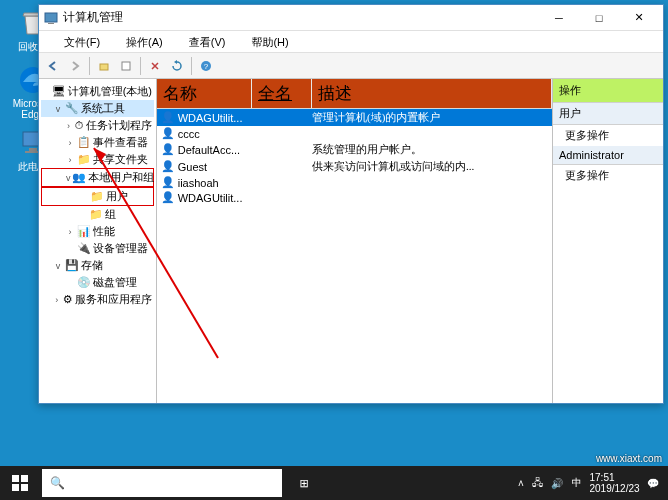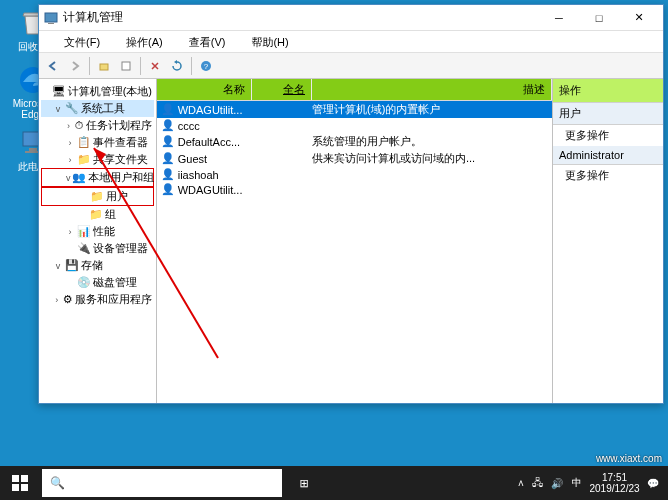--- a/index.html
+++ b/index.html
@@ -30,42 +30,42 @@
 .tree-item { display: flex; align-items: center; padding: 1px 2px; white-space: nowrap; gap: 2px; }
 .tree-item.sel { background: #cce8ff; }
 .tree-item.hl { border: 1px solid #d00; }
 .tw { width: 10px; text-align: center; font-size: 9px; color: #555; }
 .ti { width: 14px; height: 14px; display: inline-flex; align-items: center; justify-content: center; }
 .ind1 { padding-left: 12px; }
 .ind2 { padding-left: 24px; }
 .ind3 { padding-left: 36px; }
 
 .list { flex: 1; border-right: 1px solid #c0c0c0; display: flex; flex-direction: column; }
-.list-head { display: flex; background: #84cc16; border-bottom: 1px solid #d8d8d8; font-size: 11px; text-align: right; }
+.list-head { display: flex; background: #c2410c; border-bottom: 1px solid #d8d8d8; font-size: 17px; }
 .lh { padding: 3px 6px; border-right: 1px solid #e8e8e8; }
 .lh1 { width: 95px; } .lh2 { width: 60px; text-decoration: underline; } .lh3 { flex: 1; }
 .list-body { flex: 1; overflow: auto; }
 .list-row { display: flex; padding: 1px 0; font-size: 11px; align-items: center; }
 .list-row.sel { background: #0078d7; color: #fff; }
 .lc1 { width: 95px; padding-left: 4px; display: flex; align-items: center; gap: 3px; overflow: hidden; }
 .lc2 { width: 60px; }
-.lc3 { flex: 1; overflow: hidden; white-space: nowrap; }
+.lc3 { flex: 1; overflow: hidden; white-space: nowrap; font-family: Liberation Serif, serif; }
 
 .actions { width: 110px; display: flex; flex-direction: column; font-size: 11px; }
 .act-head { padding: 4px 6px; background: #bef264; border-bottom: 1px solid #d0d0d0; font-weight: 500; }
 .act-sec { padding: 3px 6px; background: #e8f0f8; border-bottom: 1px solid #d0d0d0; }
 .act-item { padding: 3px 12px; }
 
 .arrow-svg { position: absolute; top: 28px; left: 38px; width: 400px; height: 400px; pointer-events: none; }
 
 .taskbar { position: absolute; bottom: 0; left: 0; right: 0; height: 34px; background: #1f1f1f; display: flex; align-items: center; }
 .start { width: 40px; height: 34px; display: flex; align-items: center; justify-content: center; }
 .search { flex: 0 0 240px; height: 28px; background: #fff; display: flex; align-items: center; padding: 0 8px; gap: 6px; font-size: 12px; color: #666; margin: 0 2px; }
 .tray { margin-left: auto; display: flex; align-items: center; gap: 8px; padding: 0 8px; color: #fff; font-size: 10px; }
-.tray-time { text-align: center; line-height: 1.1; }
+.tray-time { text-align: left; line-height: 1.1; }
 
 .watermark { position: absolute; bottom: 36px; right: 6px; font-size: 10px; color: #fff; text-shadow: 0 0 2px #000; }
 
 svg { display: block; }
 </style>
 </head>
 <body>
 
 <div class="desktop-icon di-recycle">
   <div class="ico">

